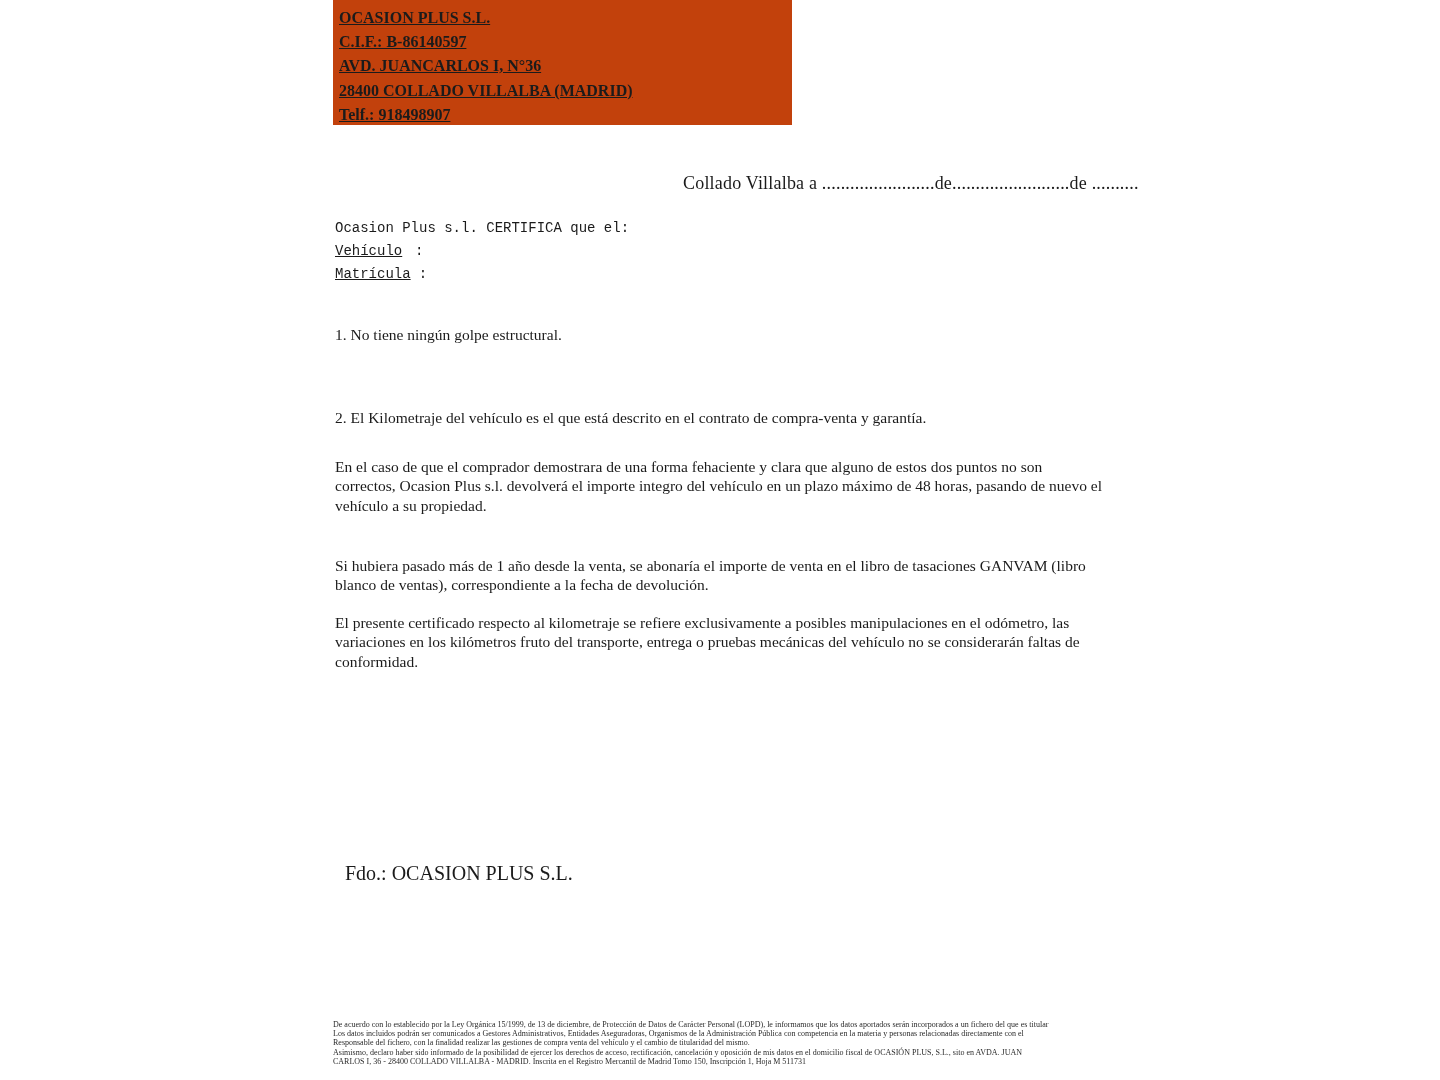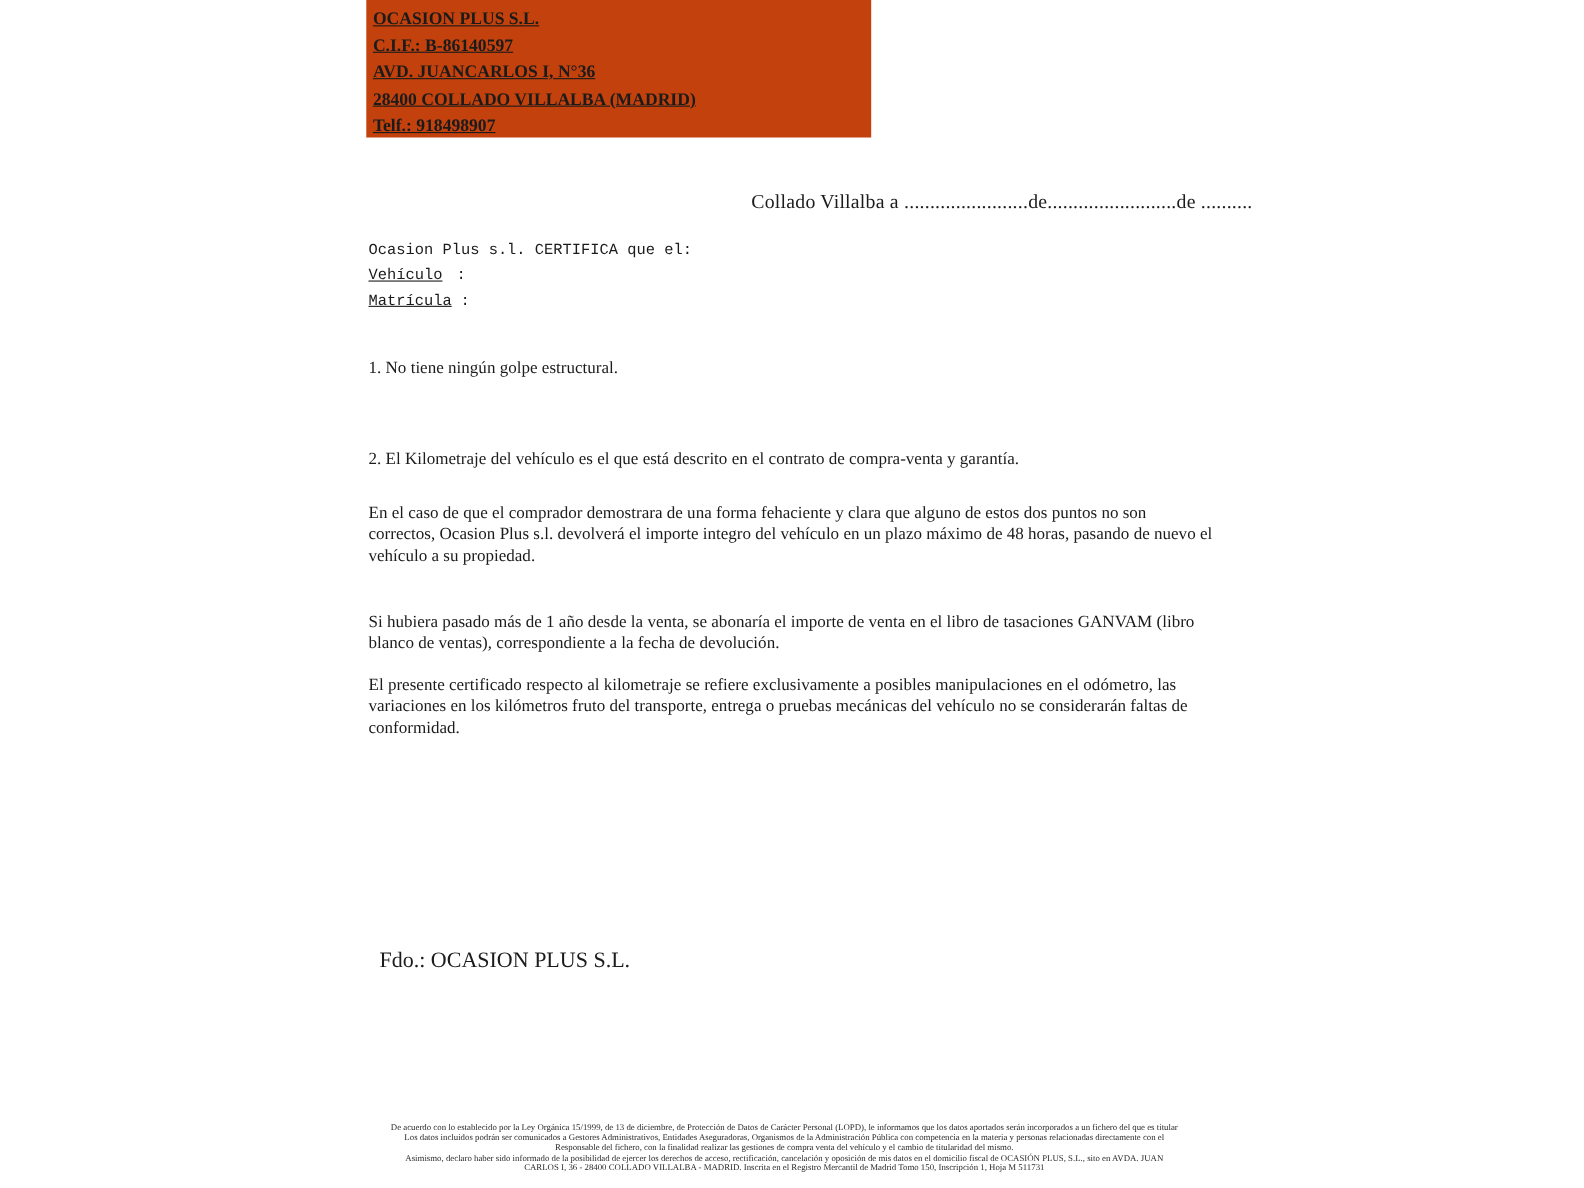--- a/index.html
+++ b/index.html
@@ -91,24 +91,23 @@
     position: absolute;
     left: 345px;
     top: 862px;
     font-size: 20px;
     white-space: nowrap;
   }
 
   
   .legal {
     position: absolute;
-    left: 318px;
+    left: 333px;
     top: 1020px;
     width: 790px;
-    text-align: center;
   }
   .legal .legal-line {
     font-size: 8px;
     line-height: 9.2px;
     white-space: nowrap;
     color: #2a2a2a;
   }
 </style>
 </head>
 <body>

